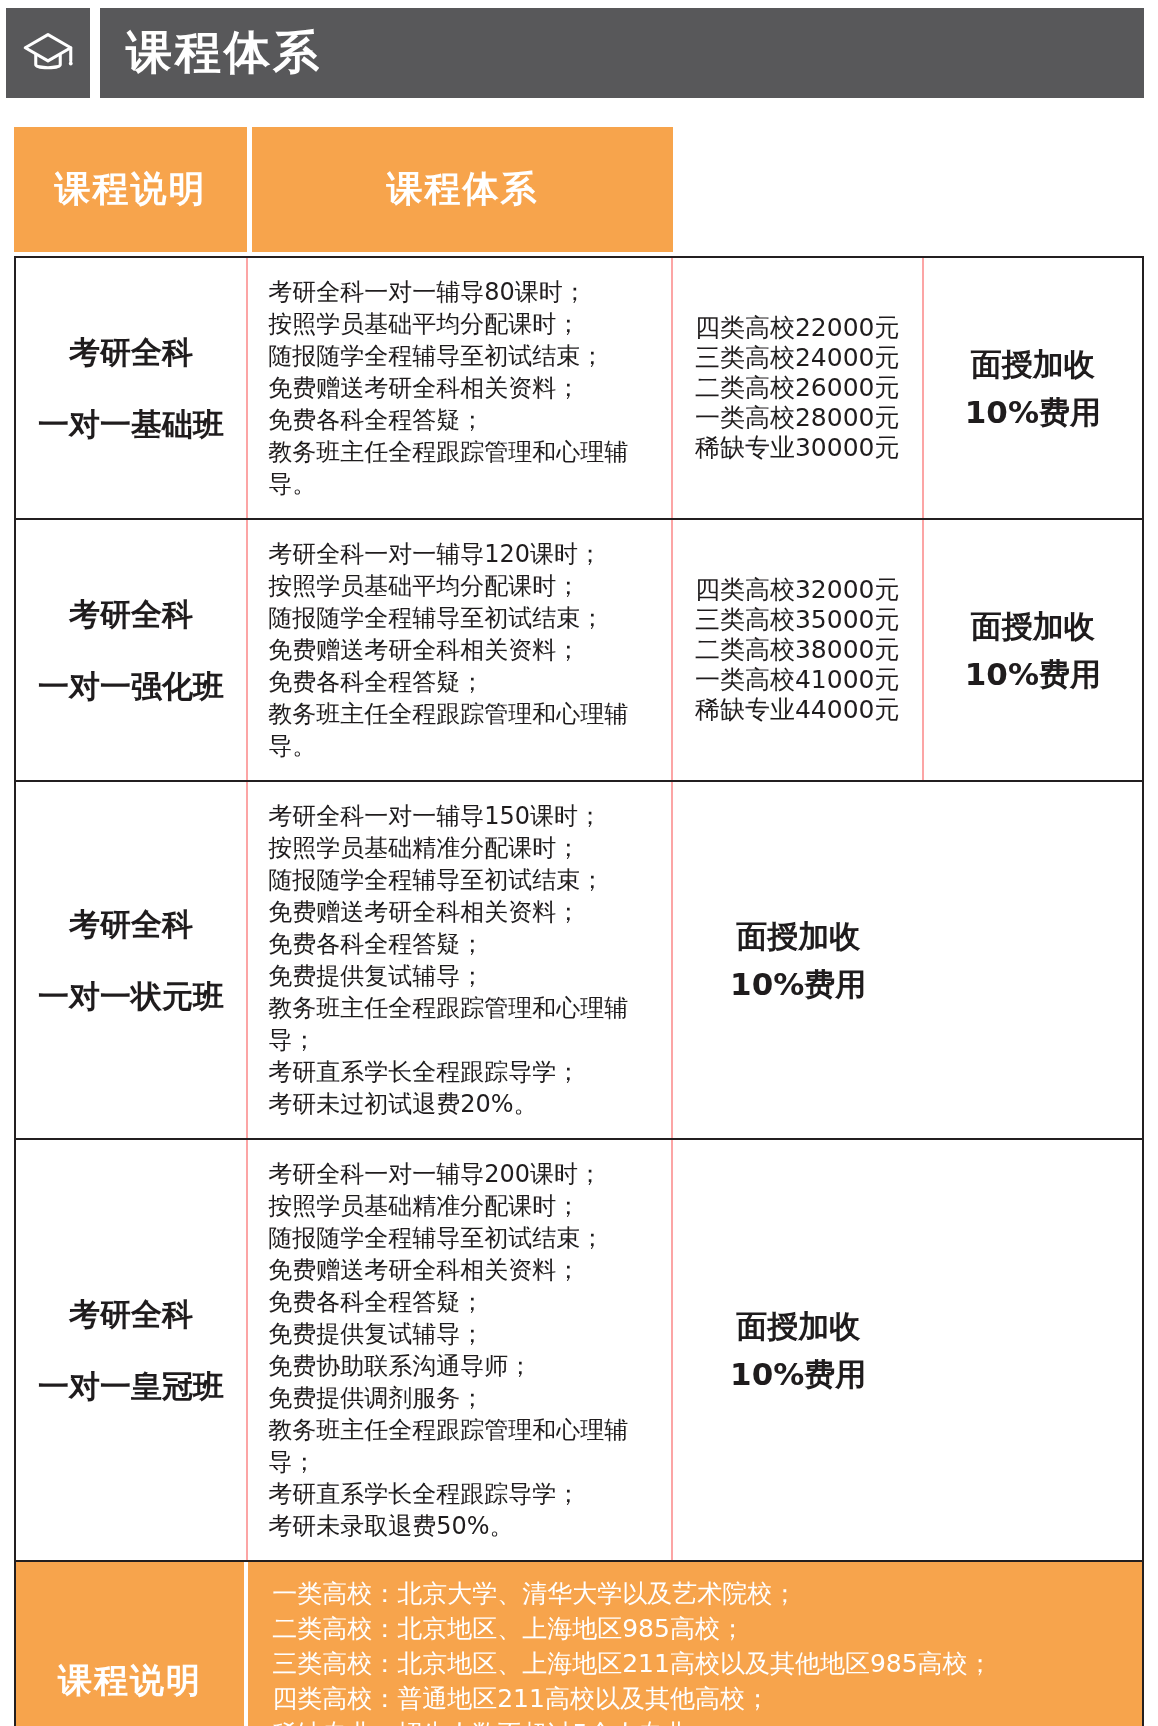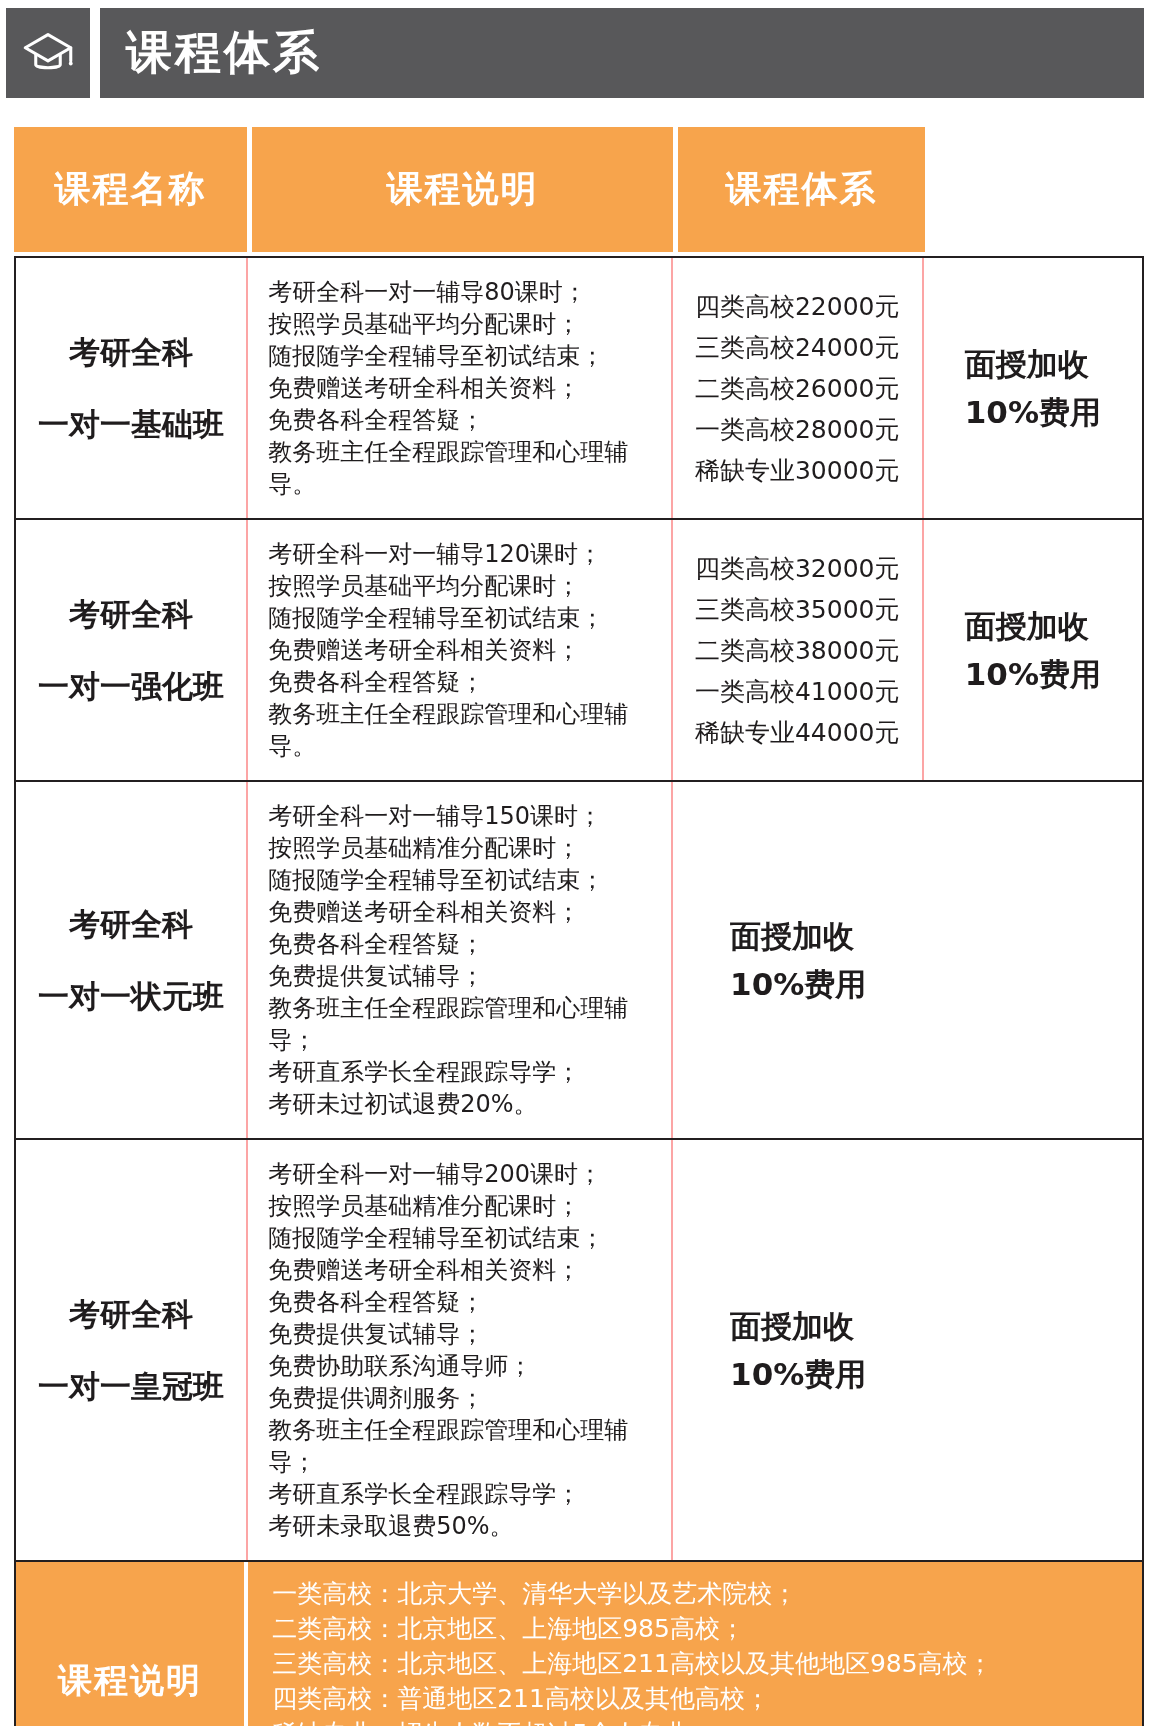--- a/index.html
+++ b/index.html
@@ -48,22 +48,22 @@
   .pre{white-space:pre-line;}
 
   .r0{min-height:232px;}
   .r1{min-height:230px;}
   .r2{min-height:330px;}
   .r3{min-height:400px;}
 
   .name .pre{font-size:31px;font-weight:bold;line-height:72px;text-align:center;}
   .desc{justify-content:flex-start;padding-left:20px;padding-right:10px;}
   .desc .pre{font-size:24px;line-height:32px;text-align:left;}
-  .price .pre{font-size:25px;line-height:41px;text-align:left;}
-  .offline .pre{font-size:31px;font-weight:bold;line-height:48px;text-align:left;}
+  .price .pre{font-size:25px;line-height:30px;text-align:left;}
+  .offline .pre{font-size:31px;font-weight:bold;line-height:48px;text-align:center;}
 
   
   .tfoot{
     display:grid;grid-template-columns:20.62% 79.38%;
     background:#F7A44C;min-height:236px;
   }
   .foot-label{
     color:#ffffff;font-size:34px;font-weight:bold;letter-spacing:2px;
     display:flex;align-items:center;justify-content:center;
     border-right:4px solid #ffffff;box-sizing:border-box;
@@ -89,21 +89,20 @@
       </svg>
     </div>
     <div class="title-bar">
       <h1 class="page-title">课程体系</h1>
     </div>
   </header>
 
   <main class="course-table">
 
     <div class="thead grid-cols">
-      <div class="th">课程名称</div>
       <div class="th">课程说明</div>
       <div class="th">课程体系</div>
     </div>
 
     <div class="tbody">
 
       <div class="tr grid-cols r0">
         <div class="td name">
           <div class="pre">考研全科
 一对一基础班</div>

